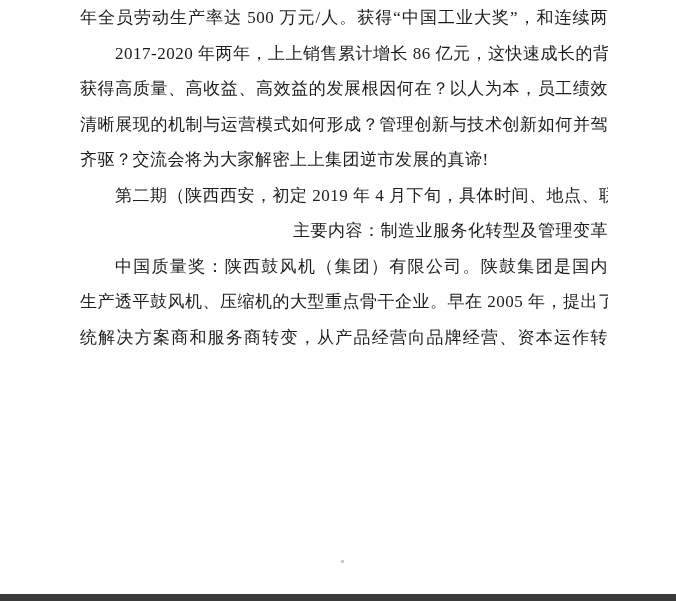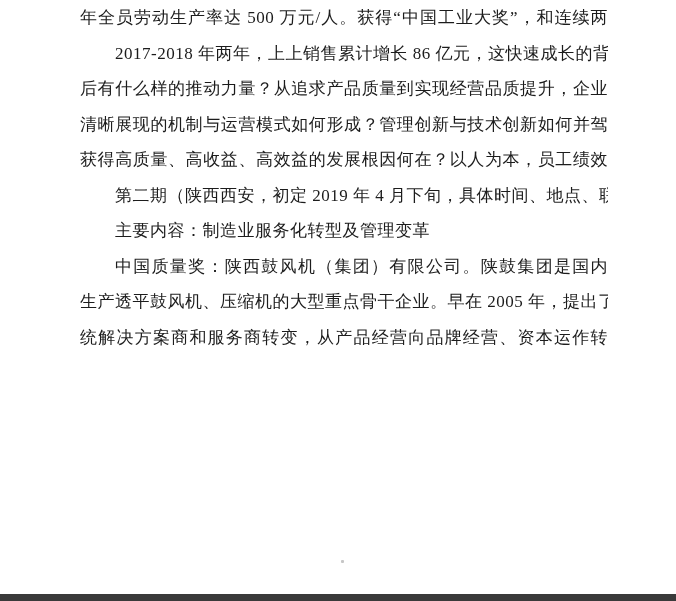--- a/index.html
+++ b/index.html
@@ -30,21 +30,21 @@
   .line {
     width: 528px;
     white-space: nowrap;
     overflow: hidden;
     text-align: left;
   }
   .line.justify {
     text-align: justify;
     text-align-last: justify;
   }
-  .line.indent { text-indent: 35px; }
+  .line.indent { text-indent: 35px; text-align: right; }
   .speck {
     position: absolute;
     left: 341px;
     top: 560px;
     width: 3px;
     height: 3px;
     background: #c6c6c6;
     border-radius: 1px;
   }
   .bottom-bar {
@@ -54,24 +54,24 @@
     width: 676px;
     height: 7px;
   }
 </style>
 </head>
 <body>
 
 <div class="page" style="background: rgb(255, 255, 255); color: rgb(28, 28, 28);">
   <div class="doc" id="doc">
       <div class="line justify">年全员劳动生产率达 500 万元/人。获得“中国工业大奖”，和连续两</div>
-      <div class="line justify indent">2017-2018 年两年，上上销售累计增长 86 亿元，这快速成长的背</div>
-      <div class="line justify">后有什么样的推动力量？从追求产品质量到实现经营品质提升，企业</div>
+      <div class="line justify indent">2017-2020 年两年，上上销售累计增长 86 亿元，这快速成长的背</div>
+      <div class="line justify">获得高质量、高收益、高效益的发展根因何在？以人为本，员工绩效</div>
       <div class="line justify">清晰展现的机制与运营模式如何形成？管理创新与技术创新如何并驾</div>
-      <div class="line justify">获得高质量、高收益、高效益的发展根因何在？以人为本，员工绩效</div>
+      <div class="line">齐驱？交流会将为大家解密上上集团逆市发展的真谛!</div>
       <div class="line justify indent">第二期（陕西西安，初定 2019 年 4 月下旬，具体时间、地点、联</div>
       <div class="line indent">主要内容：制造业服务化转型及管理变革</div>
       <div class="line justify indent">中国质量奖：陕西鼓风机（集团）有限公司。陕鼓集团是国内</div>
       <div class="line justify">生产透平鼓风机、压缩机的大型重点骨干企业。早在 2005 年，提出了</div>
       <div class="line justify">统解决方案商和服务商转变，从产品经营向品牌经营、资本运作转</div>
     </div>
   <div class="speck"></div>
   <div class="bottom-bar" style="background: rgb(58, 58, 58);"></div>
 </div>
 

